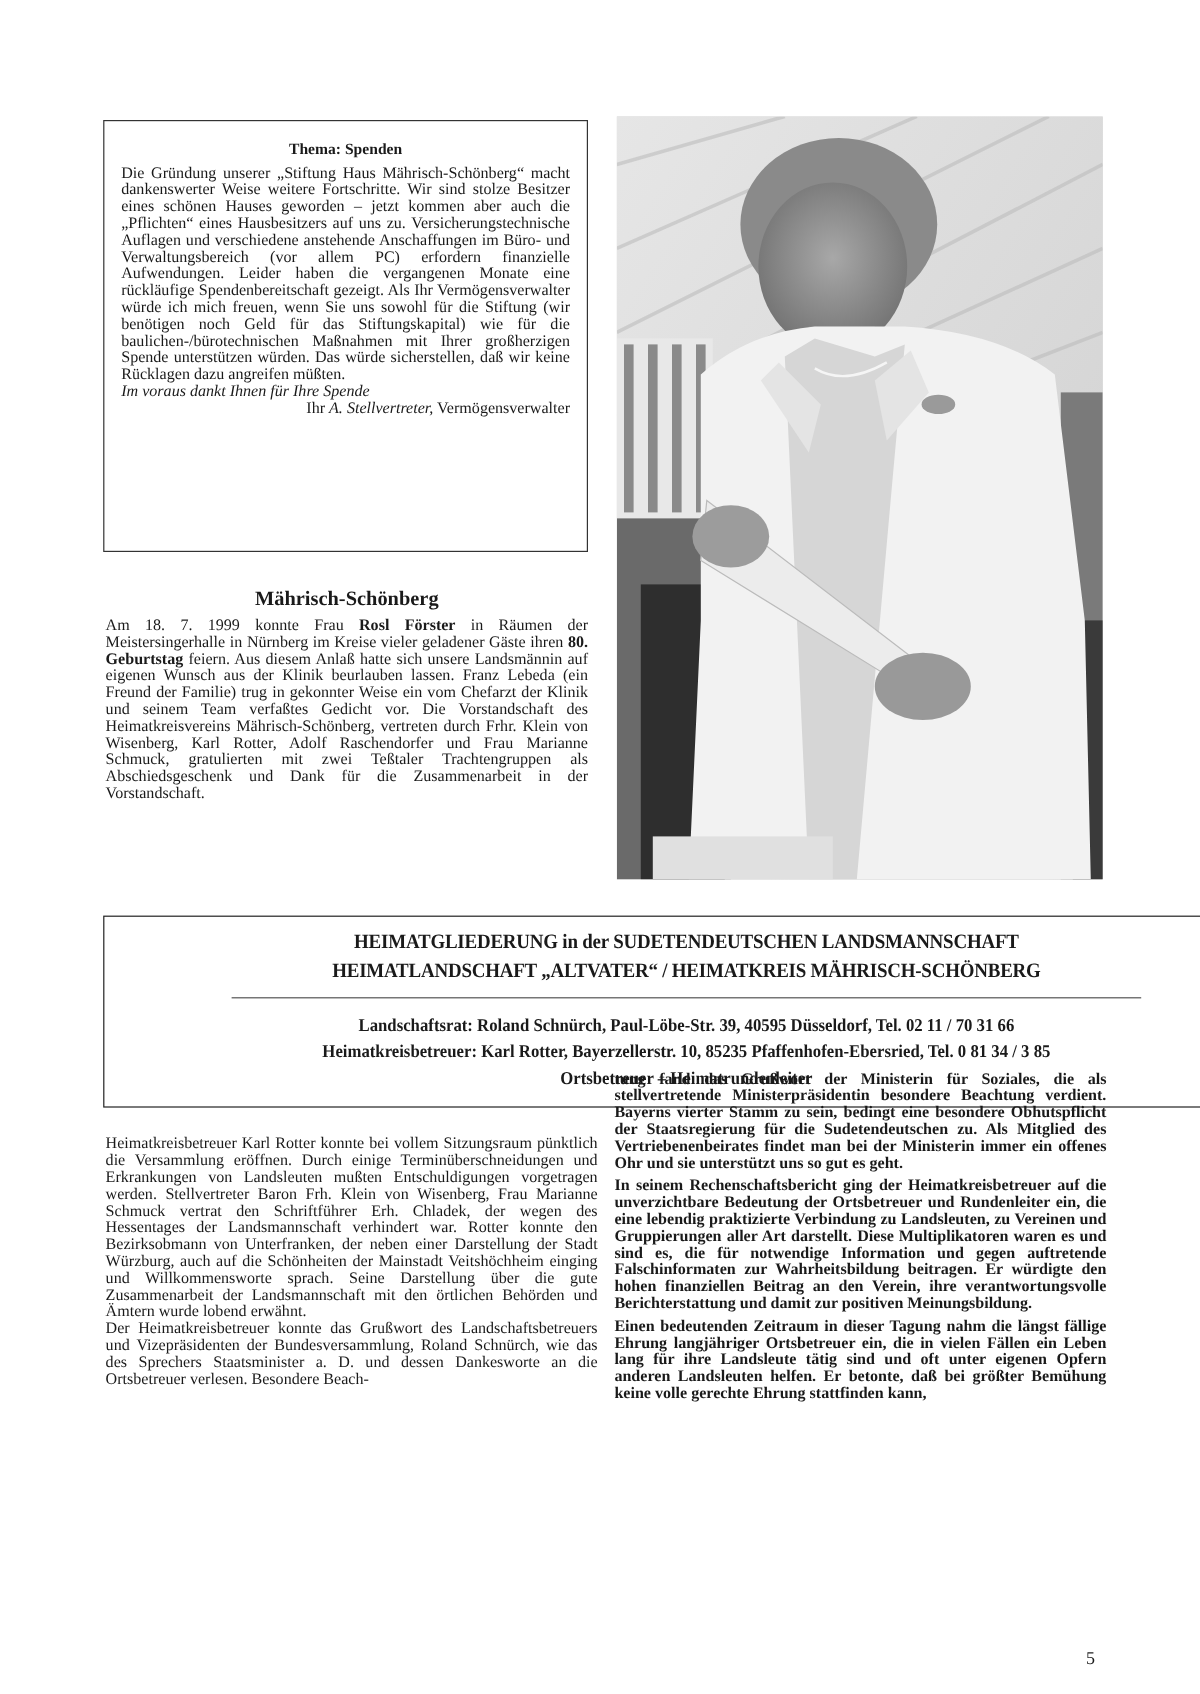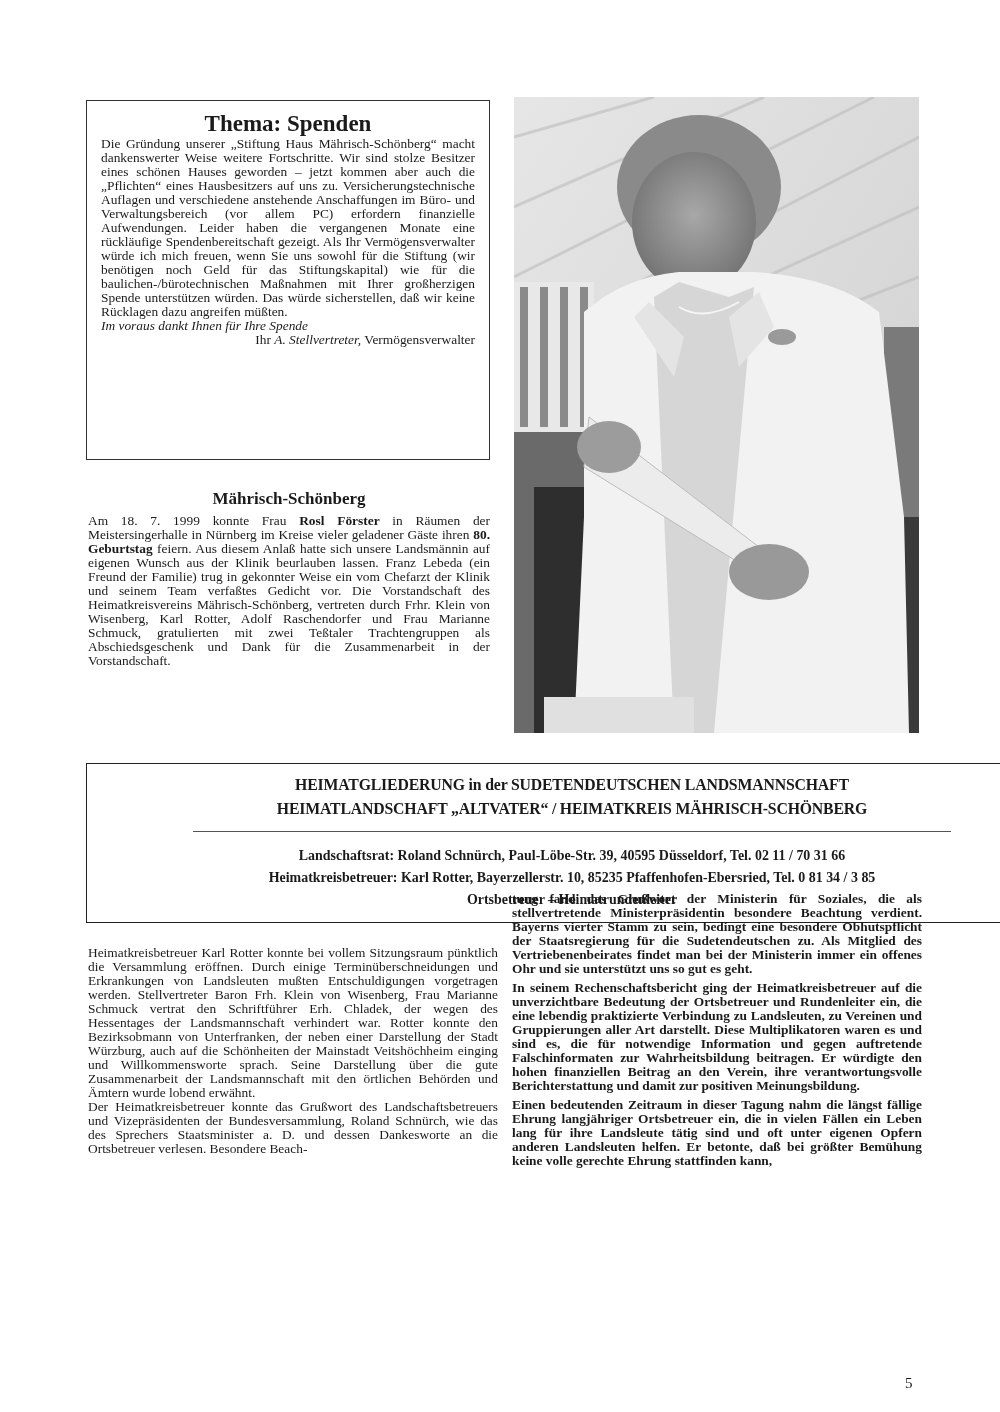--- a/index.html
+++ b/index.html
@@ -4,21 +4,21 @@
 <style>
   * { box-sizing: border-box; margin: 0; padding: 0; }
   html, body { width: 1000px; height: 1412px; background: #ffffff; overflow: hidden; }
   body { position: relative; font-family: "Liberation Serif", "DejaVu Serif", serif; color: #1a1a1a; }
 
   
   #spenden-box {
     position: absolute; left: 86px; top: 100px; width: 404px; height: 360px;
     border: 1.5px solid #333; padding: 12px 14px 0 14px;
   }
-  .box-title { font-weight: bold; font-size: 23px; text-align: center; line-height: 22px; margin-bottom: 2px; }
+  .box-title { font-weight: bold; font-size: 13px; text-align: center; line-height: 22px; margin-bottom: 2px; }
   .body-text { font-size: 13.4px; line-height: 14px; text-align: justify; hyphens: manual; }
   .body-text p { margin: 0; }
   .signature { text-align: right; }
   .italic { font-style: italic; }
   .bold { font-weight: bold; }
 
   
   #ms-section { position: absolute; left: 88px; top: 488px; width: 402px; }
   .section-title { font-weight: bold; font-size: 17px; text-align: center; line-height: 22px; margin-bottom: 4px; }
 

